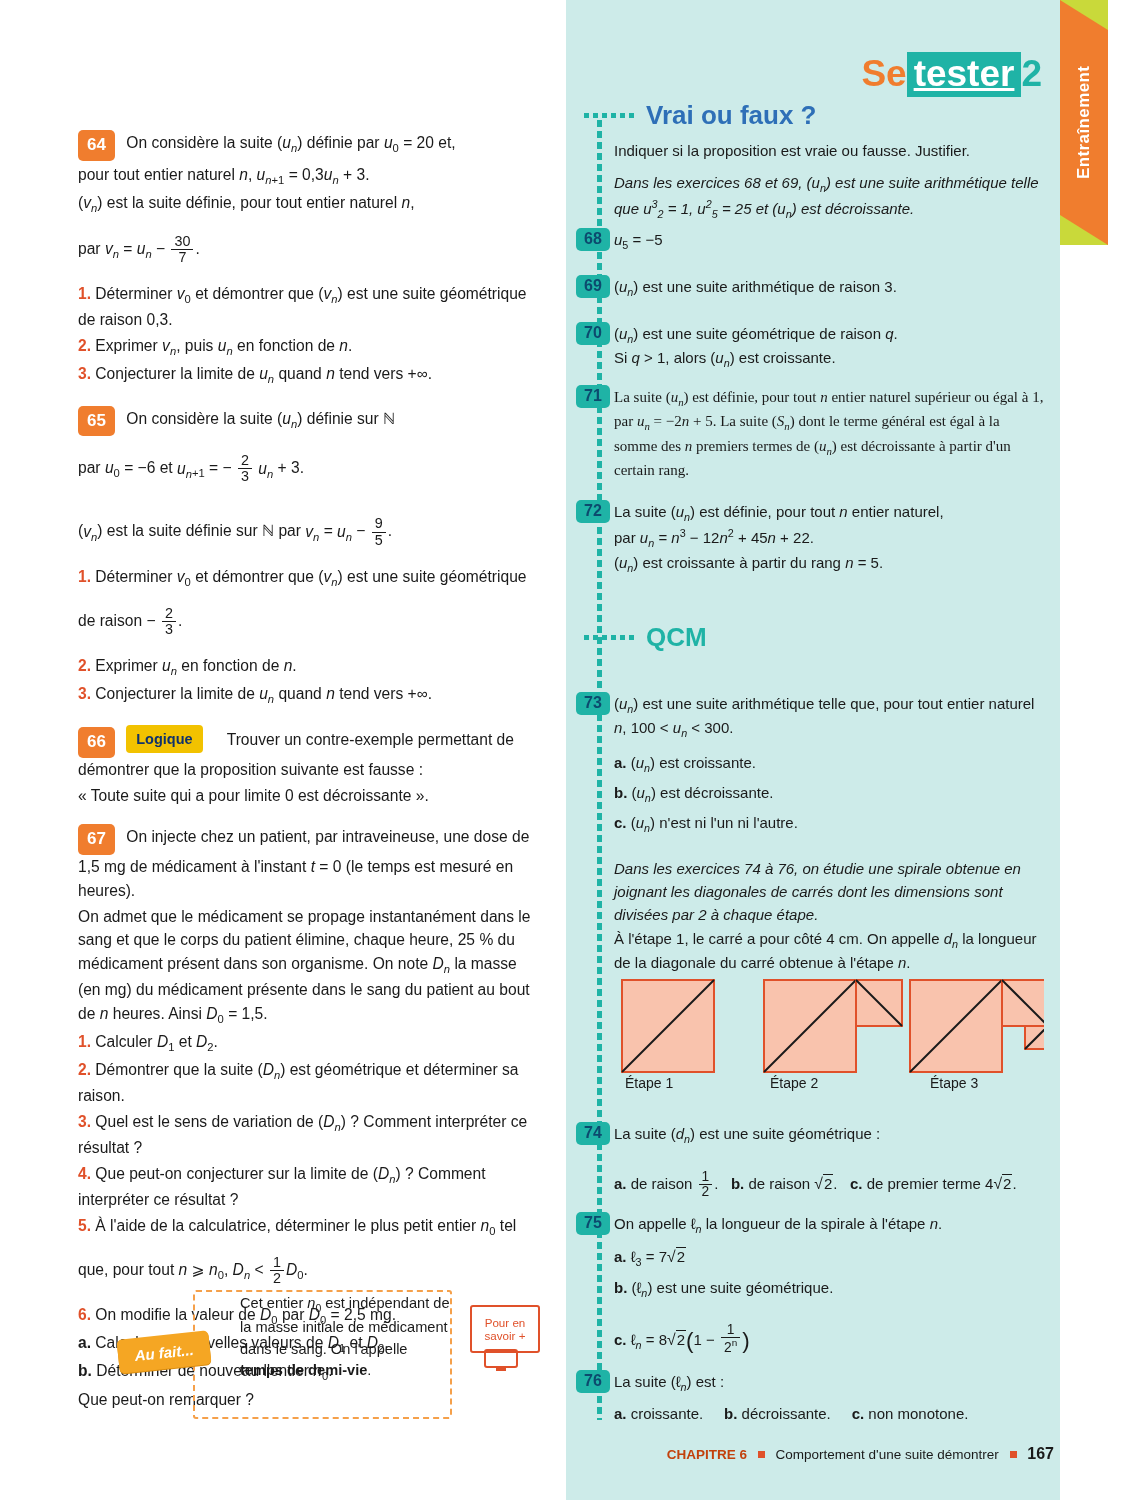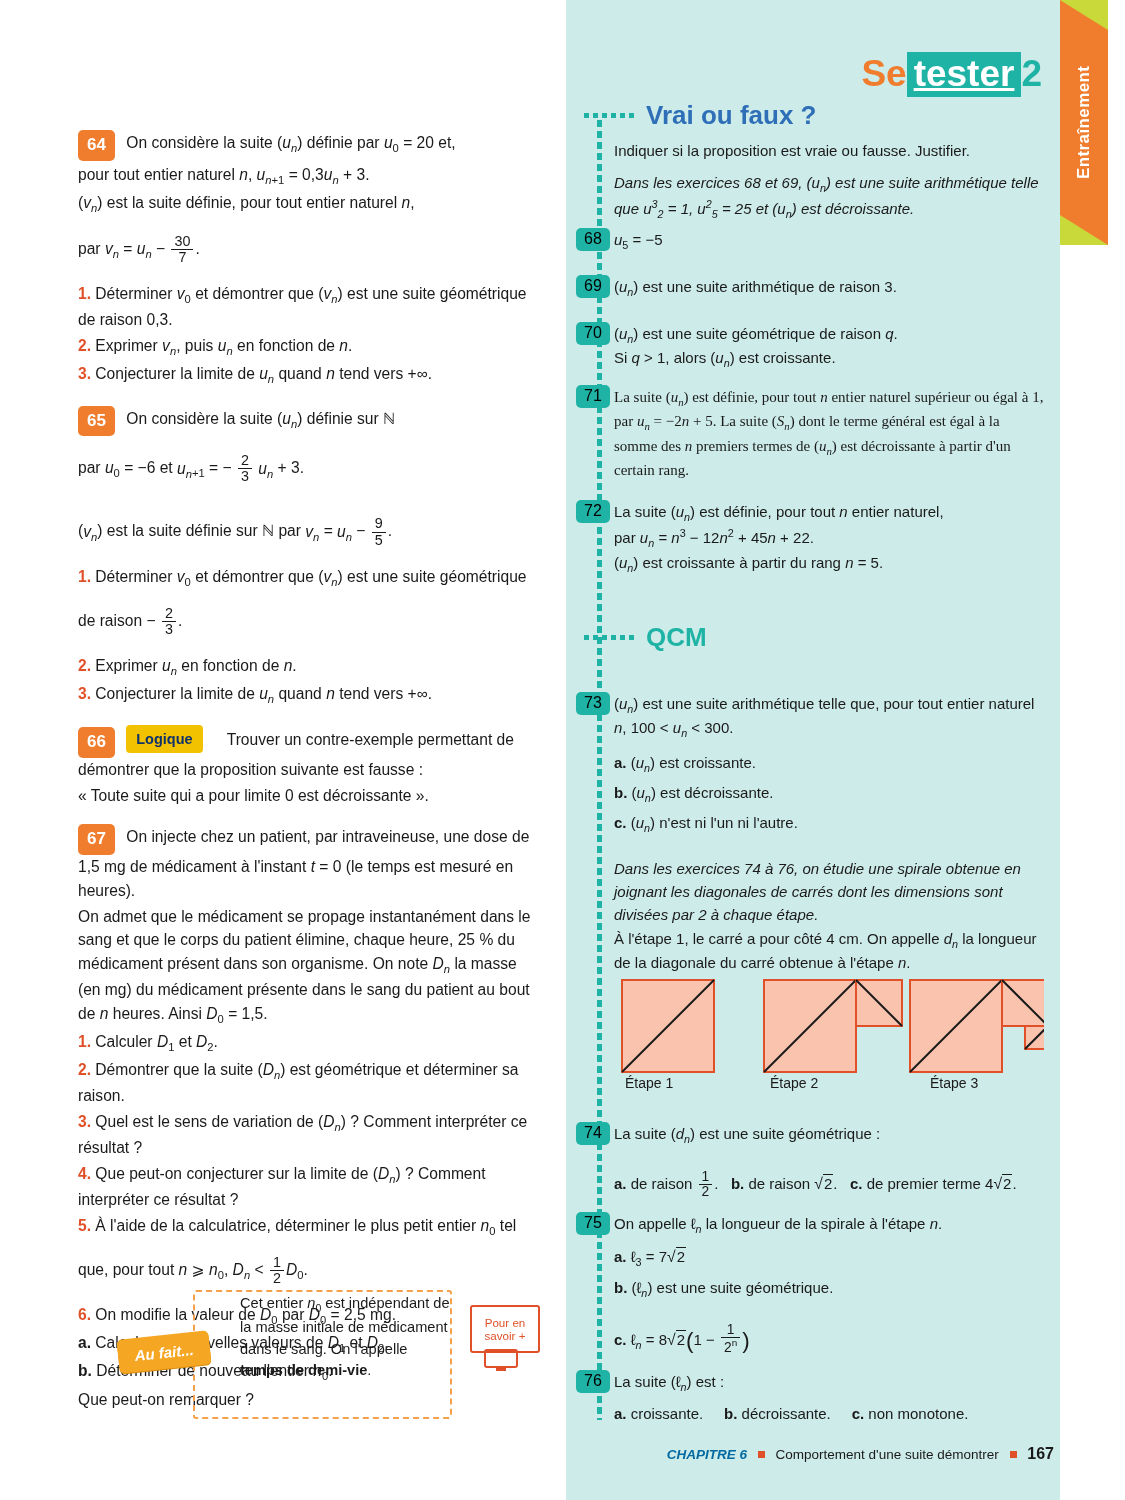--- a/index.html
+++ b/index.html
@@ -131,37 +131,37 @@
 
   
   .r-intro{
     position:absolute;left:614px;width:430px;
     font-size:15px;line-height:1.5;
   }
   .r-item{
     position:absolute;width:430px;left:614px;font-size:15px;line-height:1.52;
   }
   .r-badge{
-    position:absolute;left:576px;background:#1fb3a6;color:#000000;font-weight:normal;
+    position:absolute;left:576px;background:#1fb3a6;color:#0c4a6e;font-weight:bold;
     font-size:16px;border-radius:5px;padding:2px 8px 3px 8px;
   }
   .italic-block{font-style:italic;}
 
   
   .figs{position:absolute;left:614px;top:975px;width:430px;height:135px;}
   .fig-caption{
     position:absolute;font-size:14px;top:1075px;
   }
 
   
   .footer{
     position:absolute;left:614px;top:1445px;width:440px;
     font-size:13.5px;text-align:right;color:#1a1a1a;
   }
-  .footer .chap{color:#0369a1;font-weight:bold;font-style:italic;}
+  .footer .chap{color:#c2410c;font-weight:bold;}
   .sqr{display:inline-block;width:7px;height:7px;background:#e0512a;margin:0 7px 1px 7px;vertical-align:middle;}
   .pg{font-weight:bold;font-size:16px;}
 </style>
 </head>
 <body>
 
 <div class="page">
 
   <div class="right-panel"></div>
   <div class="right-edge"></div>

